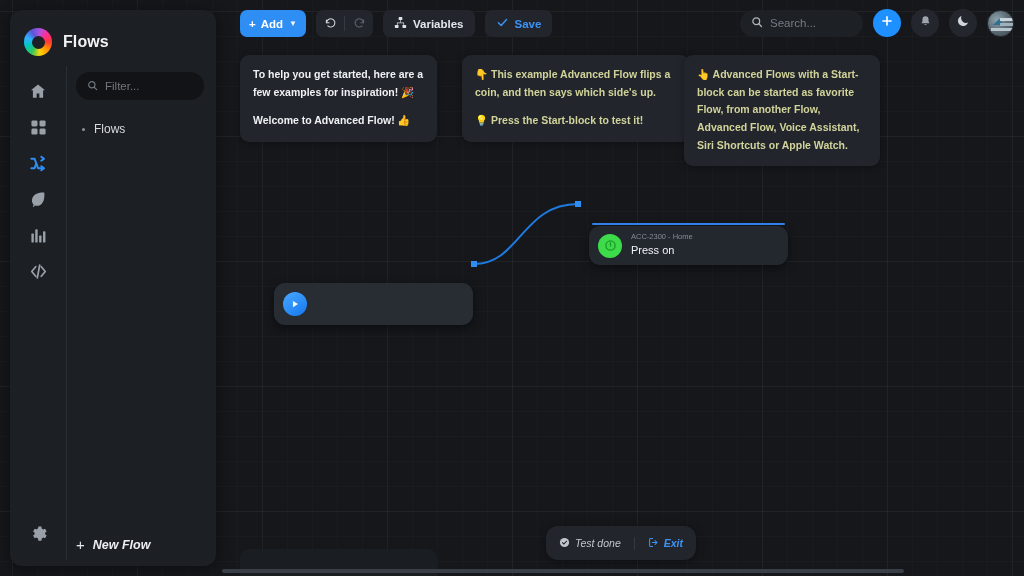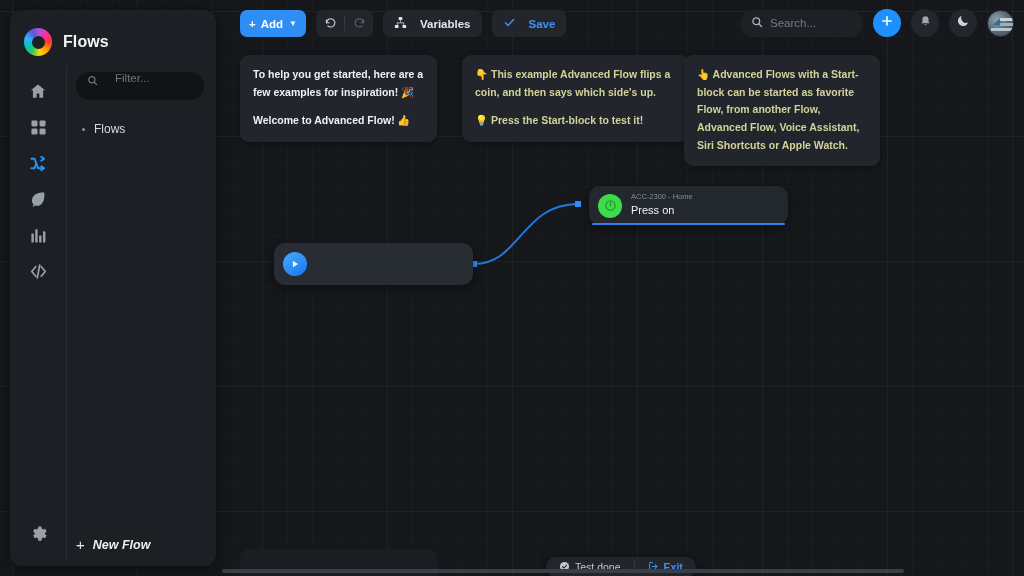--- a/index.html
+++ b/index.html
@@ -61,41 +61,41 @@
   }
   .rail-btn svg { display: block; }
   .rail-spacer { flex: 1 1 auto; }
   .rail-gear { margin-bottom: 16px; }
 
   .rail-divider { position: absolute; left: 56px; top: 6px; width: 1px; height: 494px; background: #2a2e35; }
 
   .list-col { flex: 1 1 auto; padding: 12px 12px 0 10px; position: relative; }
   .filter-box {
     height: 28px; border-radius: 14px; background: #111316;
-    display: flex; align-items: flex-start; gap: 17px; padding: 0 11px;
+    display: flex; align-items: center; gap: 7px; padding: 0 11px;
     cursor: text;
   }
   .filter-box .ph { font-size: 11.5px; color: #71767e; }
   .tree { margin-top: 20px; }
   .tree-item { display: flex; align-items: center; gap: 9px; padding: 2px 0 2px 6px; cursor: pointer; }
   .tree-dot { width: 3px; height: 3px; border-radius: 50%; background: #8b9099; flex: 0 0 auto; }
   .tree-label { font-size: 12px; color: #d7dadf; }
 
   .new-flow {
     position: absolute; left: 10px; bottom: 14px;
     display: flex; align-items: center; gap: 8px;
     cursor: pointer;
   }
   .new-flow .plus { font-size: 15px; color: #e6e8ec; line-height: 1; }
   .new-flow .nf-label { font-size: 12.5px; font-weight: 600; color: #eceef1; font-style: italic; }
 
   
   .toolbar { position: absolute; left: 240px; top: 10px; height: 27px; display: flex; align-items: center; gap: 10px; z-index: 5; }
   .btn {
-    height: 27px; border-radius: 7px; display: flex; align-items: center; gap: 13px;
+    height: 27px; border-radius: 7px; display: flex; align-items: center; gap: 6px;
     padding: 0 11px; font-size: 11.5px; font-weight: 600; cursor: pointer; white-space: nowrap;
   }
   .btn-add { background: #2f8ef4; color: #fff; padding: 0 9px; gap: 5px; }
   .btn-add .chev { font-size: 8px; opacity: .95; margin-left: 1px; }
   .btn-ghost { background: #22262c; color: #e3e6ea; }
   .btn-save { background: #22262c; color: #3d93f5; }
   .undo-group { height: 27px; border-radius: 7px; background: #22262c; display: flex; align-items: center; }
   .undo-btn { width: 28px; height: 27px; display: flex; align-items: center; justify-content: center; cursor: pointer; }
   .undo-sep { width: 1px; height: 15px; background: #343942; }
 
@@ -136,40 +136,42 @@
   .c-white { color: #eff1f4; }
   .c-olive { color: #d2d39a; }
 
   
   .node {
     position: absolute; border-radius: 11px; z-index: 4;
     box-shadow: 0 3px 10px rgba(0,0,0,0.45);
     display: flex; align-items: center; gap: 9px;
     padding: 8px 14px 8px 9px;
     cursor: pointer;
+    margin-top: 40px;
   }
   .node-trigger { left: 274px; top: 243px; width: 199px; height: 42px; background: #282c33; }
   .node-action  { left: 589px; top: 186px; width: 199px; height: 39px; background: #23272e; }
 
   .node-icon { width: 24px; height: 24px; border-radius: 50%; flex: 0 0 auto; display: flex; align-items: center; justify-content: center; }
   .icon-blue { background: linear-gradient(145deg, #4aa8ff, #1478f0); }
   .icon-green { background: #3ddb4a; }
   .node-text { min-width: 0; }
   .node-sub { font-size: 7.5px; color: #878d96; line-height: 1.3; white-space: nowrap; overflow: hidden; text-overflow: ellipsis; }
   .node-title { font-size: 11px; color: #f0f2f5; line-height: 1.4; margin-top: 1px; white-space: nowrap; overflow: hidden; text-overflow: ellipsis; }
   .node-progress { position: absolute; left: 592px; top: 223px; width: 193px; height: 2px; background: #2f80ed; border-radius: 1px; z-index: 4; }
 
   .edge { position: absolute; left: 460px; top: 180px; z-index: 2; pointer-events: none; }
 
   
   .testbar {
-    position: absolute; left: 546px; top: 557px; height: 20px;
+    position: absolute; left: 546px; top: 526px; height: 34px;
     background: #22262c; border-radius: 12px;
     display: flex; align-items: center; z-index: 6;
     box-shadow: 0 2px 8px rgba(0,0,0,0.4);
+    font-style: italic;
   }
   .tb-item { display: flex; align-items: center; gap: 5px; padding: 0 13px; font-size: 10.5px; cursor: pointer; }
   .tb-done { color: #c2c6cc; }
   .tb-exit { color: #3d93f5; font-weight: 600; }
   .tb-sep { width: 1px; height: 13px; background: #343942; }
 
   
   .ghost-card {
     position: absolute; left: 240px; top: 549px; width: 197px; height: 40px;
     background: #1b1e23; border-radius: 9px 9px 0 0; z-index: 2; opacity: .85;

